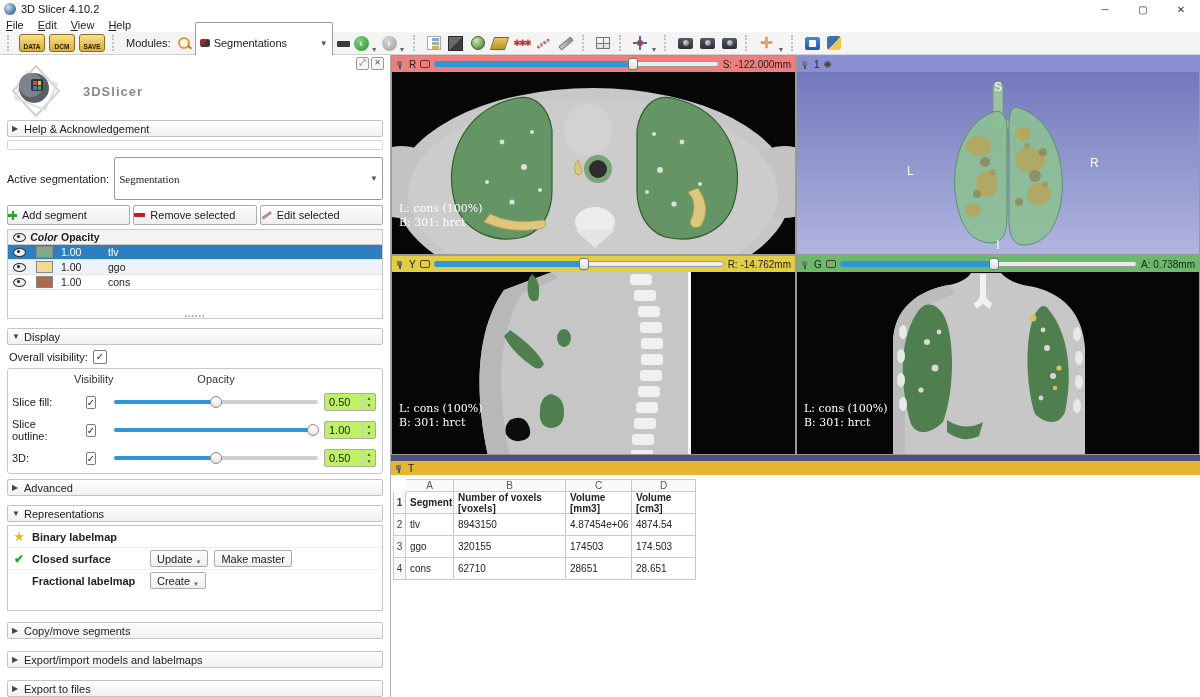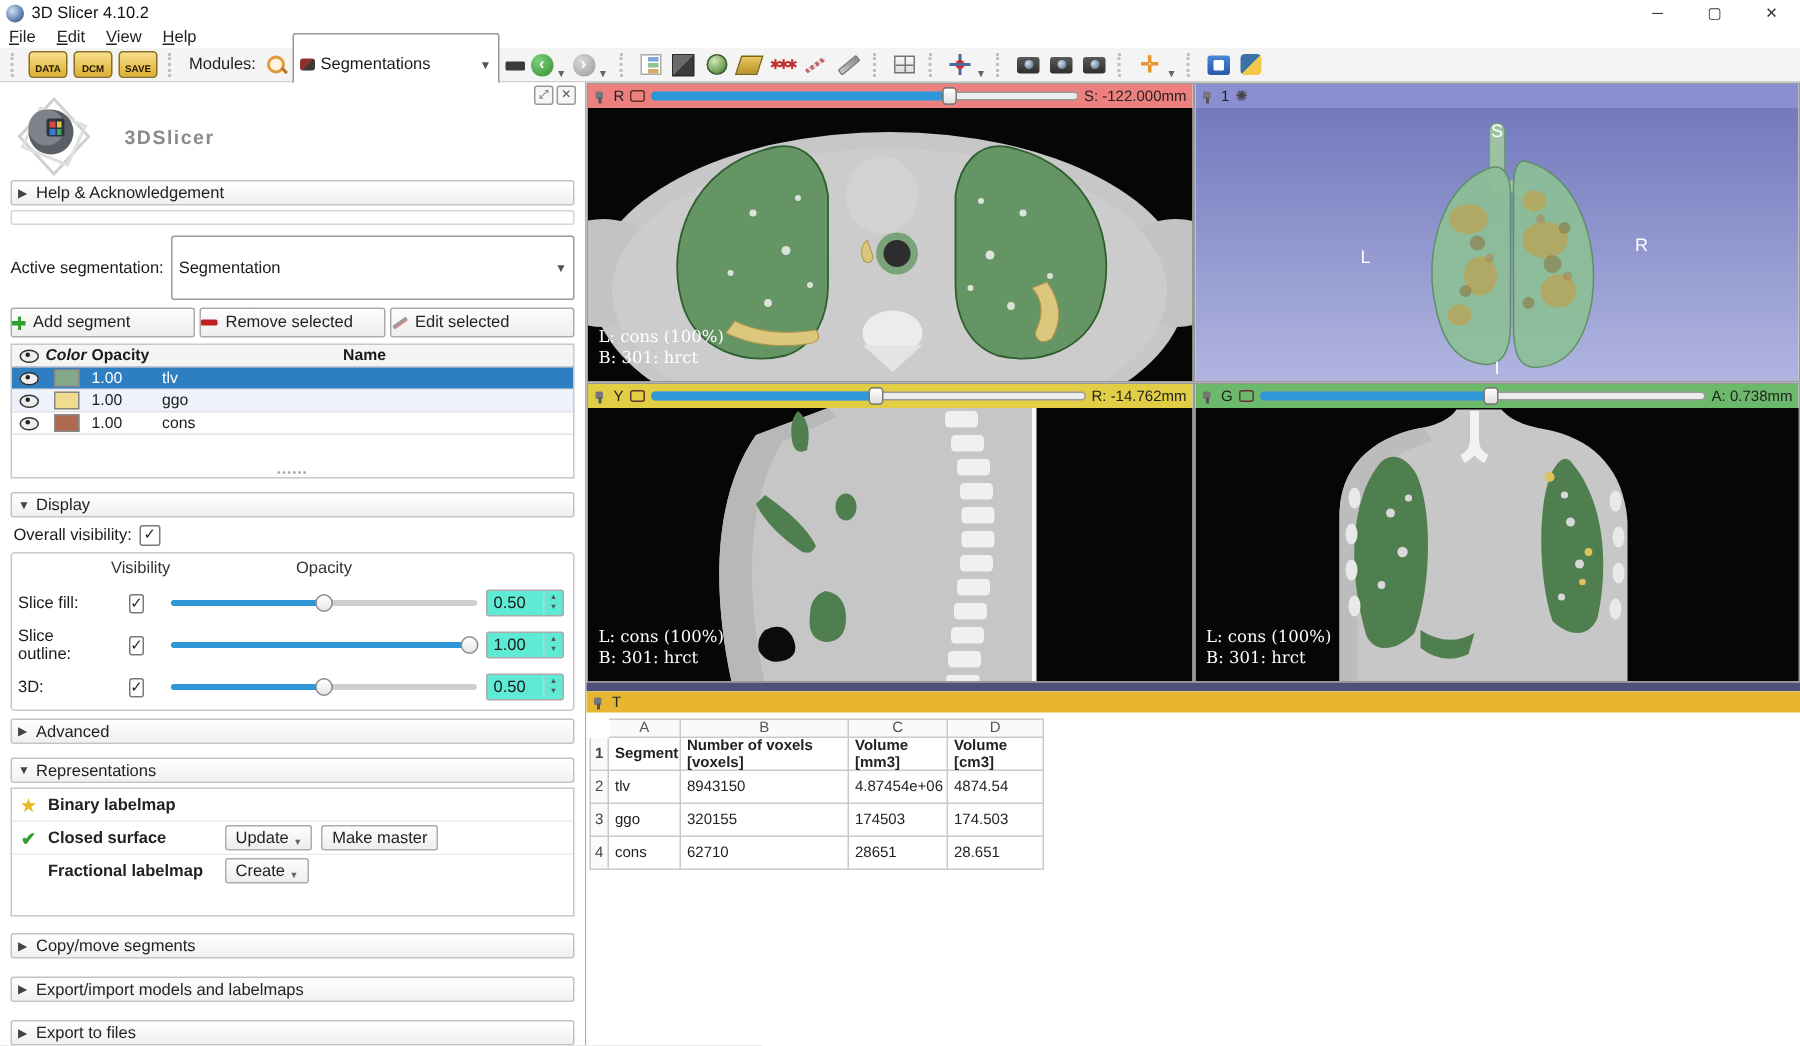--- a/index.html
+++ b/index.html
@@ -60,21 +60,21 @@
   .left-panel{position:absolute;left:0;top:55px;width:391px;bottom:0;background:#fff;border-right:1px solid #adadad;box-sizing:border-box;padding:3px 7px;}
   .panel-topicons{position:absolute;right:6px;top:2px;display:flex;gap:2px;}
   .pt-btn{width:11px;height:11px;border:1px solid #9a9a9a;border-radius:2px;font-size:8px;line-height:9px;text-align:center;color:#555;background:#f6f6f6;}
   .logo-row{height:58px;display:flex;align-items:center;gap:18px;margin-top:4px;}
   .logo-text{color:#8a8a8a;font-size:13px;font-weight:bold;letter-spacing:1px;}
   .cHdr{height:15px;border:1px solid #c3c3c3;border-radius:2px;background:linear-gradient(#ffffff,#f0f0f0);display:flex;align-items:center;padding:0 4px;gap:5px;color:#222;}
   .cHdr .arr{font-size:8px;color:#444;width:7px;}
   .help-empty{height:8px;border:1px solid #d6d6d6;border-radius:2px;margin-top:3px;}
   .form-row{display:flex;align-items:center;margin-top:7px;gap:5px;}
   .form-row2{display:flex;align-items:center;margin-top:5px;gap:14px;height:14px;}
-  .flexcombo{flex:1;}
+  .flexcombo{flex:1;font-family:Liberation Serif, serif;}
   .seg-buttons{display:flex;gap:3px;margin-top:5px;}
   .btn{flex:1;height:18px;border:1px solid #ababab;border-radius:2px;background:linear-gradient(#fdfdfd,#eee);display:flex;align-items:center;justify-content:flex-start;gap:5px;color:#222;}
   .plus-ico{width:9px;height:9px;position:relative;}
   .plus-ico::before{content:'';position:absolute;left:3.5px;top:0;width:2.5px;height:9px;background:#2fa12f;}
   .plus-ico::after{content:'';position:absolute;top:3.5px;left:0;height:2.5px;width:9px;background:#2fa12f;}
   .minus-ico{width:11px;height:4px;background:#c02020;border-radius:1px;}
   .pencil-ico{width:11px;height:2px;background:#9a9a9a;transform:rotate(-35deg);border-radius:1px;box-shadow:0 1px 0 #d88;}
   .seg-table{border:1px solid #c8c8c8;margin-top:4px;height:88px;position:relative;font-size:10.5px;}
   .sg-row{display:flex;height:14px;line-height:14px;border-bottom:1px solid #e4e4e4;align-items:center;}
   .sg-hdr{background:#f4f4f4;font-weight:bold;border-bottom:1px solid #c8c8c8;}
@@ -92,21 +92,21 @@
   .ov-row{display:flex;align-items:center;gap:5px;margin:5px 0 4px 2px;}
   .cb{width:12px;height:12px;border:1px solid #7a7a7a;border-radius:2px;background:#fff;font-size:10px;line-height:11px;text-align:center;color:#222;}
   .cb.on::after{content:'✓';}
   .groupbox{border:1px solid #c8c8c8;border-radius:3px;padding:2px 6px 6px 4px;}
   .g-grid{display:grid;grid-template-columns:62px 34px 1fr 52px;align-items:center;row-gap:7px;}
   .g-head{text-align:center;color:#333;padding:2px 0 1px;}
   .slider{position:relative;height:14px;margin:0 6px;}
   .slider .gr{position:absolute;top:5px;left:0;right:0;height:4px;border-radius:2px;background:#cfcfcf;}
   .slider .fill{position:absolute;top:5px;left:0;height:4px;border-radius:2px;background:#2f97d8;}
   .slider .hd{position:absolute;top:1px;width:12px;height:12px;border-radius:50%;background:linear-gradient(#fff,#e6e6e6);border:1px solid #8a8a8a;box-sizing:border-box;margin-left:-6px;}
-  .spin{display:flex;border:1px solid #ababab;border-radius:2px;height:16px;background:#5eead4;align-items:center;}
+  .spin{display:flex;border:1px solid #ababab;border-radius:2px;height:16px;background:#bef264;align-items:center;}
   .spin .val{flex:1;padding-left:4px;}
   .spin .ud{width:12px;display:flex;flex-direction:column;border-left:1px solid #ccc;font-size:5px;color:#555;line-height:7px;text-align:center;}
   .repbox{border:1px solid #c8c8c8;margin-top:3px;height:84px;}
   .rep-row{display:flex;align-items:center;gap:6px;padding:2px 4px;border-bottom:1px solid #ededed;min-height:17px;}
   .rep-name{font-weight:bold;color:#222;width:112px;}
   .star{color:#e8b820;font-size:13px;width:14px;text-align:center;}
   .chk{color:#2f9f2f;font-size:12px;font-weight:bold;width:14px;text-align:center;}
   .rep-ind{width:14px;}
   .sbtn{height:15px;border:1px solid #ababab;border-radius:2px;background:linear-gradient(#fdfdfd,#eee);display:flex;align-items:center;padding:0 6px;gap:3px;color:#222;}
   .sbtn .carat{font-size:6px;color:#666;align-self:flex-end;margin-bottom:1px;}
@@ -125,21 +125,21 @@
   .pin::before{content:'';position:absolute;left:1px;top:1px;width:5px;height:5px;background:#777;border-radius:1px;}
   .pin::after{content:'';position:absolute;left:3px;top:5px;width:1.5px;height:4px;background:#555;}
   .vlabel{font-size:10px;color:#222;}
   .linkico{width:10px;height:8px;border:1.5px solid #6a3030;border-radius:2px;box-sizing:border-box;}
   .bar-slider{flex:1;position:relative;height:12px;}
   .bar-slider .gr{position:absolute;top:3px;left:0;right:0;height:6px;border-radius:3px;background:#ececec;border:1px solid #9a9a9a;box-sizing:border-box;}
   .bar-slider .fill{position:absolute;top:3px;left:0;height:6px;border-radius:3px 0 0 3px;background:#2f97d8;}
   .bar-slider .hd{position:absolute;top:0;width:10px;height:12px;border-radius:3px;background:linear-gradient(#fff,#ddd);border:1px solid #777;box-sizing:border-box;margin-left:-5px;}
   .readout{font-size:10px;color:#222;white-space:nowrap;}
   .vcontent{position:absolute;left:0;top:16px;right:0;bottom:0;background:#000;}
-  .corner{position:absolute;left:7px;bottom:8px;color:#fff;font-family:"DejaVu Serif",serif;font-size:11px;line-height:14px;}
+  .corner{position:absolute;left:7px;bottom:24px;color:#fff;font-family:"DejaVu Serif",serif;font-size:11px;line-height:14px;}
   .orient{position:absolute;color:#fff;font-size:12px;font-family:"Liberation Sans",sans-serif;}
   .gearico{font-size:10px;color:#444;}
 
   
   .tbl-wrap{position:absolute;left:2px;top:18px;font-size:10px;color:#222;}
   .trow{display:flex;}
   .tcell{border-right:1px solid #c9c9c9;border-bottom:1px solid #c9c9c9;box-sizing:border-box;padding:0 4px;display:flex;align-items:center;background:#fff;}
   .tc-num{width:13px;justify-content:center;color:#444;background:#fafafa;border-left:1px solid #c9c9c9;}
   .tc-a{width:48px;}
   .tc-b{width:112px;}
@@ -296,21 +296,20 @@
         </span>
     </div>
 
     <div class="seg-table">
       <div class="sg-row sg-hdr">
         <span class="sg-c1">
             <span class="eye"></span>
           </span>
         <span class="sg-c2" style="width:28px;font-weight:bold">Color</span>
         <span class="sg-c3">Opacity</span>
-        <span class="sg-c4">Name</span>
       </div>
       <div class="sg-row sg-sel">
         <span class="sg-c1">
             <span class="eye"></span>
           </span>
         <span class="sg-c2">
             <span class="swatch" style="background: rgb(132, 168, 138);"></span>
           </span>
         <span class="sg-c3">1.00</span>
         <span class="sg-c4">tlv</span>

